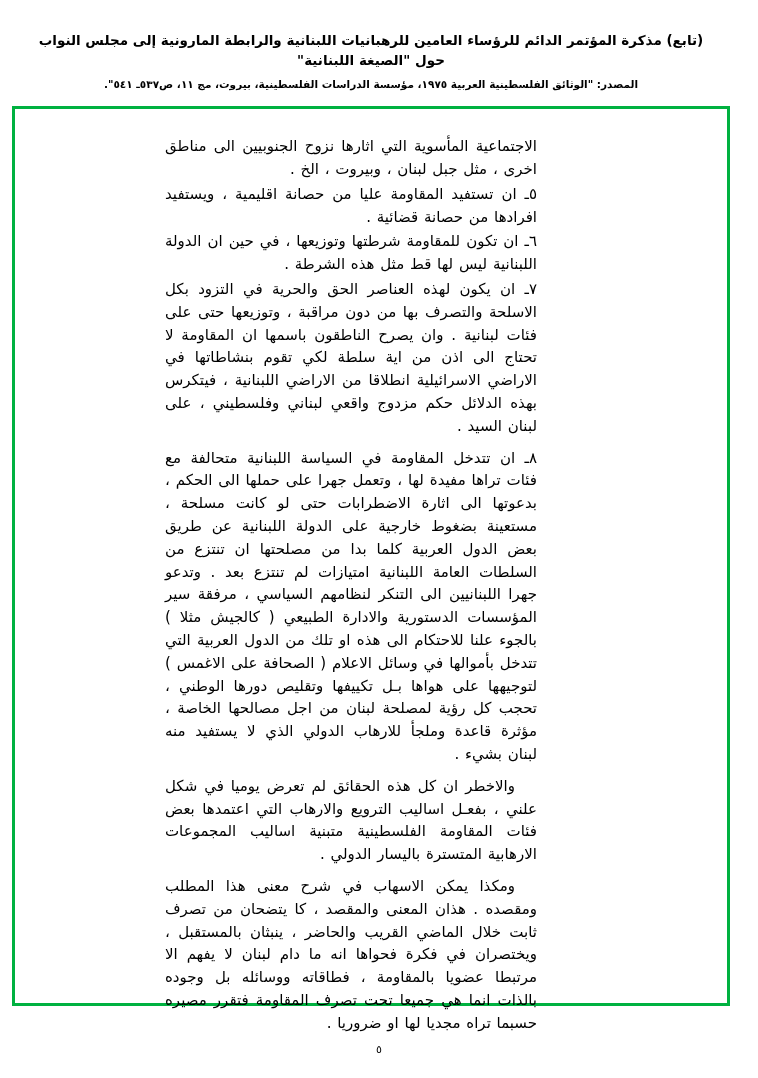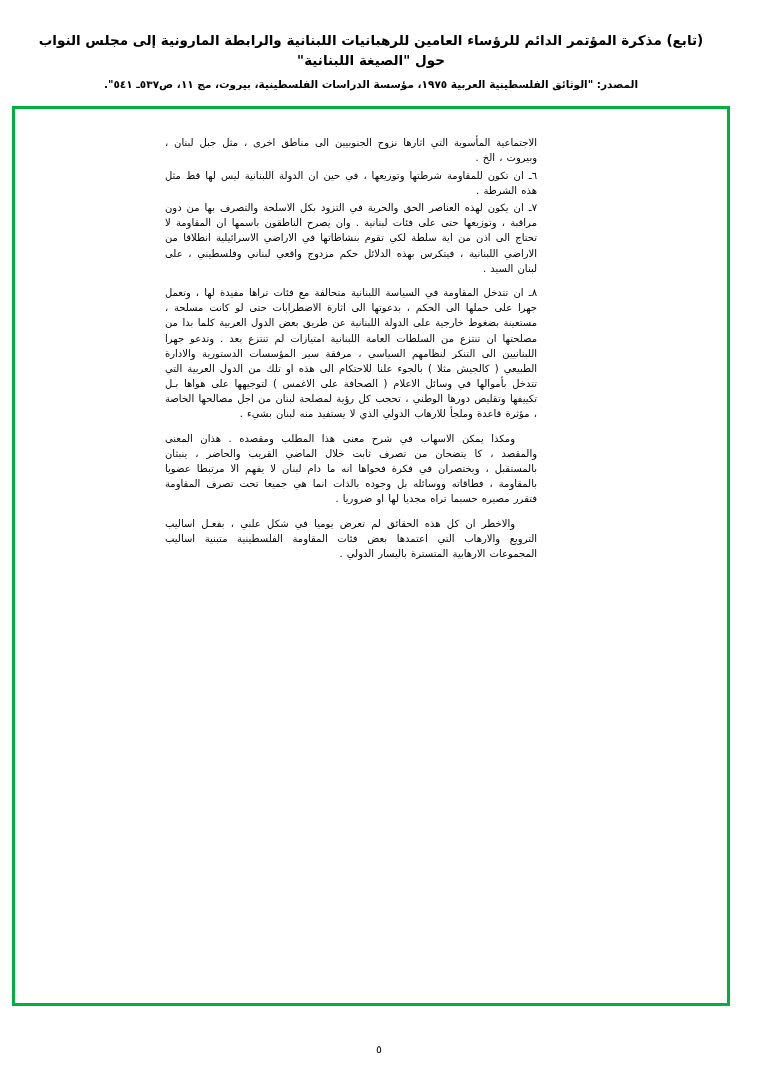--- a/index.html
+++ b/index.html
@@ -54,21 +54,21 @@
   .body-text {
     position: absolute;
     top: 26px;
     right: 190px;
     left: 150px;
     direction: rtl;
     text-align: justify;
     text-justify: inter-word;
   }
   .para {
-    font-size: 10px;
+    font-size: 15px;
     line-height: 1.52;
     margin: 0 0 2px 0;
     color: #000;
     letter-spacing: 0px;
     word-spacing: 1px;
   }
   .para.gap {
     margin-top: 9px;
   }
   .para.indent {
@@ -90,23 +90,24 @@
 <div class="page">
 
   <div class="doc-header">
     <div class="header-title">(تابع) مذكرة المؤتمر الدائم للرؤساء العامين للرهبانيات اللبنانية والرابطة المارونية إلى مجلس النواب حول "الصيغة اللبنانية"</div>
     <div class="header-source">المصدر: "الوثائق الفلسطينية العربية ١٩٧٥، مؤسسة الدراسات الفلسطينية، بيروت، مج ١١، ص٥٣٧ـ ٥٤١".</div>
   </div>
 
   <div class="frame">
     <div class="body-text">
       <p class="para">الاجتماعية المأسوية التي اثارها نزوح الجنوبيين الى مناطق اخرى ، مثل جبل لبنان ، وبيروت ، الخ .</p>
+      <p class="para">٥ـ ان تستفيد المقاومة عليا من حصانة اقليمية ، ويستفيد افرادها من حصانة قضائية .</p>
       <p class="para">٦ـ ان تكون للمقاومة شرطتها وتوزيعها ، في حين ان الدولة اللبنانية ليس لها قط مثل هذه الشرطة .</p>
       <p class="para">٧ـ ان يكون لهذه العناصر الحق والحرية في التزود بكل الاسلحة والتصرف بها من دون مراقبة ، وتوزيعها حتى على فئات لبنانية . وان يصرح الناطقون باسمها ان المقاومة لا تحتاج الى اذن من اية سلطة لكي تقوم بنشاطاتها في الاراضي الاسرائيلية انطلاقا من الاراضي اللبنانية ، فيتكرس بهذه الدلائل حكم مزدوج واقعي لبناني وفلسطيني ، على لبنان السيد .</p>
       <p class="para gap">٨ـ ان تتدخل المقاومة في السياسة اللبنانية متحالفة مع فئات تراها مفيدة لها ، وتعمل جهرا على حملها الى الحكم ، بدعوتها الى اثارة الاضطرابات حتى لو كانت مسلحة ، مستعينة بضغوط خارجية على الدولة اللبنانية عن طريق بعض الدول العربية كلما بدا من مصلحتها ان تنتزع من السلطات العامة اللبنانية امتيازات لم تنتزع بعد . وتدعو جهرا اللبنانيين الى التنكر لنظامهم السياسي ، مرفقة سير المؤسسات الدستورية والادارة الطبيعي ( كالجيش مثلا ) بالجوء علنا للاحتكام الى هذه او تلك من الدول العربية التي تتدخل بأموالها في وسائل الاعلام ( الصحافة على الاغمس ) لتوجيهها على هواها بـل تكييفها وتقليص دورها الوطني ، تحجب كل رؤية لمصلحة لبنان من اجل مصالحها الخاصة ، مؤثرة قاعدة وملجأ للارهاب الدولي الذي لا يستفيد منه لبنان بشيء .</p>
+      <p class="para gap indent">والاخطر ان كل هذه الحقائق لم تعرض يوميا في شكل علني ، بفعـل اساليب الترويع والارهاب التي اعتمدها بعض فئات المقاومة الفلسطينية متبنية اساليب المجموعات الارهابية المتسترة باليسار الدولي .</p>
       <p class="para gap indent">ومكذا يمكن الاسهاب في شرح معنى هذا المطلب ومقصده . هذان المعنى والمقصد ، كا يتضحان من تصرف ثابت خلال الماضي القريب والحاضر ، ينبثان بالمستقبل ، ويختصران في فكرة فحواها انه ما دام لبنان لا يفهم الا مرتبطا عضويا بالمقاومة ، فطاقاته ووسائله بل وجوده بالذات انما هي جميعا تحت تصرف المقاومة فتقرر مصيره حسبما تراه مجديا لها او ضروريا .</p>
-      <p class="para gap indent">والاخطر ان كل هذه الحقائق لم تعرض يوميا في شكل علني ، بفعـل اساليب الترويع والارهاب التي اعتمدها بعض فئات المقاومة الفلسطينية متبنية اساليب المجموعات الارهابية المتسترة باليسار الدولي .</p>
     </div>
   </div>
 
   <div class="page-number">٥</div>
 
 </div>
 
 </body></html>

